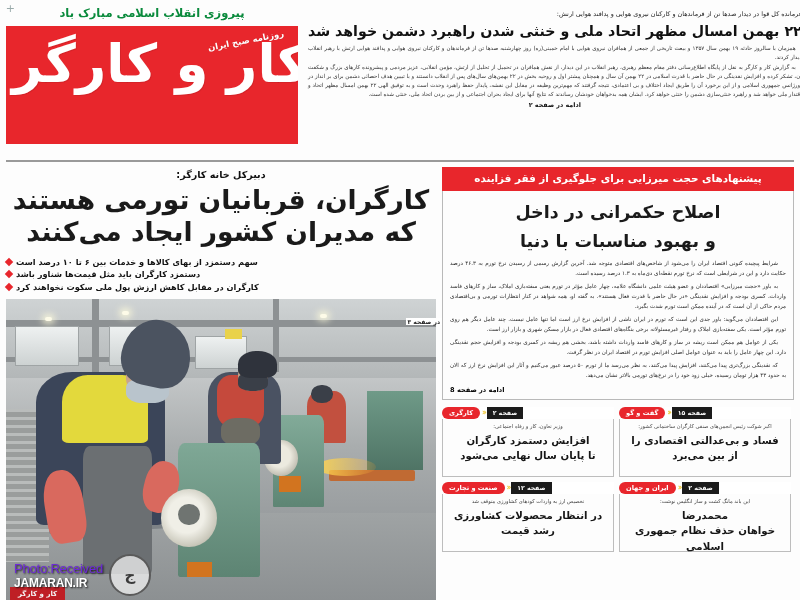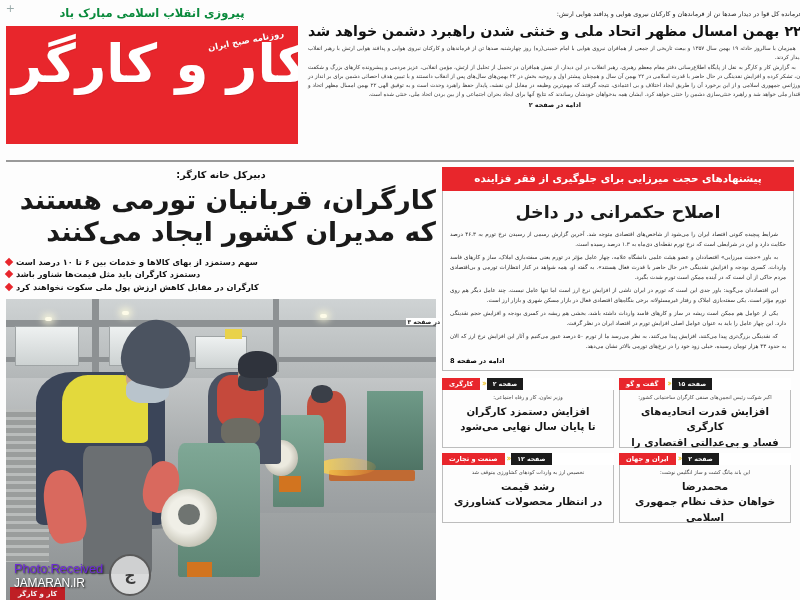--- a/index.html
+++ b/index.html
@@ -98,21 +98,21 @@
   .main { display:flex; flex-direction:row-reverse; gap:6px; margin-top:5px; height:438px; }
 
   
   .lead { flex:1 1 auto; display:flex; flex-direction:column; }
   .lead-kicker {
     font-size:9.6px; font-weight:bold; color:#111;
     text-align:center; padding:2px 0 4px 0;
   }
   .lead-head {
     font-size:26.5px; font-weight:bold; color:#1a1a1a;
-    text-align:right; line-height:1.22; letter-spacing:-.6px;
+    text-align:center; line-height:1.22; letter-spacing:-.6px;
     white-space:nowrap;
   }
   .bullets { padding:7px 6px 5px 0; }
   .bullet {
     display:flex; flex-direction:row-reverse; align-items:flex-start;
     gap:4px; font-size:8.2px; font-weight:bold; color:#141414;
     line-height:1.55; justify-content:flex-start; white-space:nowrap;
   }
   .dia { width:6px; height:6px; background:#e8262c; flex:0 0 6px;
     transform:rotate(45deg); margin-top:3px; }
@@ -217,21 +217,21 @@
   .lc-body { font-size:5.6px; color:#2b2b2b; line-height:1.78; text-align:justify; }
   .lc-body p { margin-bottom:3px; text-indent:8px; }
   .lc-cont { font-size:6.6px; font-weight:bold; text-align:left; padding-top:2px; }
 
   
   .teasers { display:flex; flex-wrap:wrap; flex-direction:row-reverse;
     gap:5px; padding-top:7px; }
   .teaser { flex:0 0 172px; width:172px; }
   .tz-tabs { display:flex; flex-direction:row-reverse; align-items:stretch; height:12px; }
   .tz-cat { background:#e8262c; color:#fff; font-size:6.6px; font-weight:bold;
-    padding:0 7px; display:flex; align-items:center; white-space:nowrap; }
+    padding:0 7px; display:flex; align-items:center; white-space:nowrap;border-radius:6px; }
   .tz-arrows { color:#f0c93a; font-size:8px; font-weight:bold;
     display:flex; align-items:center; padding:0 2px; letter-spacing:-2px;
     background:#fff; }
   .tz-pg { background:#1b1b1b; color:#fff; font-size:6.2px; font-weight:bold;
     padding:0 6px; display:flex; align-items:center; white-space:nowrap; }
   .tz-fill { flex:1 1 auto; background:#fff; }
   .tz-body { border:1px solid #bdbdbd; border-top:0; padding:4px 6px 6px 6px;
     height:58px; }
   .tz-kick { font-size:5.2px; color:#444; text-align:center; padding-bottom:3px;
     line-height:1.4; }
@@ -242,21 +242,21 @@
   .watermark { position:absolute; left:14px; bottom:4px;
     display:flex; flex-direction:row; align-items:center; gap:6px; z-index:40; }
   .wm-seal { width:42px; height:42px; border-radius:50%;
     border:2px solid #5a5a5a; background:rgba(245,245,245,.72);
     display:flex; align-items:center; justify-content:center;
     color:#3a3a3a; font-size:15px; font-weight:bold; }
   .wm-text { display:flex; flex-direction:column; direction:ltr;
     font-family:"Liberation Sans",sans-serif; }
   .wm-l1 { font-size:13px; font-weight:normal; color:#6d28d9;
     text-shadow:1px 1px 2px rgba(0,0,0,.85); letter-spacing:-.2px; }
-  .wm-l2 { font-size:12px; font-weight:normal; color:#fff;
+  .wm-l2 { font-size:12px; font-weight:bold; color:#fff;
     text-shadow:1px 1px 2px rgba(0,0,0,.85); letter-spacing:-.2px; }
 
   .side-ref { position:absolute; right:358px; top:318px;
     font-size:6px; font-weight:bold; color:#222; background:#fff;
     padding:0 2px; z-index:30; }
 </style>
 </head>
 <body>
 
 <div class="page">
@@ -358,20 +358,21 @@
         <div class="photo-stamp">کار و کارگر</div>
       </div>
     </div>
 
     <div class="leftcol">
       <div class="lc-banner">
         <div>پیشنهادهای حجت میرزایی برای جلوگیری از فقر فزاینده</div>
       </div>
       <div class="lc-box">
         <div class="lc-head">اصلاح حکمرانی در داخل</div>
+        <div class="lc-head" style="padding-top:0">و بهبود مناسبات با دنیا</div>
         <div class="lc-body">
           <p>شرایط پیچیده کنونی اقتصاد ایران را می‌شود از شاخص‌های اقتصادی متوجه شد. آخرین گزارش رسمی از رسیدن نرخ تورم به ۴۶.۳ درصد حکایت دارد و این در شرایطی است که نرخ تورم نقطه‌ای دی‌ماه به ۱.۳ درصد رسیده است.</p>
           <p>به باور «حجت میرزایی» اقتصاددان و عضو هیئت علمی دانشگاه علامه، چهار عامل مؤثر در تورم یعنی سفته‌بازی املاک، ساز و کارهای فاسد واردات، کسری بودجه و افزایش نقدینگی «در حال حاضر با قدرت فعال هستند». به گفته او، همه شواهد در کنار انتظارات تورمی و بی‌اقتصادی مردم حاکی از آن است که در آینده ممکن است تورم شدت بگیرد.</p>
           <p>این اقتصاددان می‌گوید: باور جدی این است که تورم در ایران ناشی از افزایش نرخ ارز است اما تنها عامل نیست. چند عامل دیگر هم روی تورم مؤثر است. یکی سفته‌بازی املاک و رفتار غیرمسئولانه برخی بنگاه‌های اقتصادی فعال در بازار مسکن شهری و بازار ارز است.</p>
           <p>یکی از عوامل هم ممکن است ریشه در ساز و کارهای فاسد واردات داشته باشد، بخشی هم ریشه در کسری بودجه و افزایش حجم نقدینگی دارد. این چهار عامل را باید به عنوان عوامل اصلی افزایش تورم در اقتصاد ایران در نظر گرفت.</p>
           <p>که نقدینگی بزرگ‌تری پیدا می‌کنند، افزایش پیدا می‌کنند، به نظر می‌رسد ما از تورم ۵۰ درصد عبور می‌کنیم و آثار این افزایش نرخ ارز که الان به حدود ۴۳ هزار تومان رسیده، خیلی زود خود را در نرخ‌های تورمی بالاتر نشان می‌دهد.</p>
         </div>
         <div class="lc-cont">ادامه در صفحه 8</div>
       </div>
 
@@ -393,36 +394,35 @@
 
         <div class="teaser">
           <div class="tz-tabs">
             <div class="tz-cat">گفت و گو</div>
             <div class="tz-arrows">‹‹</div>
             <div class="tz-pg">صفحه ۱۵</div>
             <div class="tz-fill"></div>
           </div>
           <div class="tz-body">
             <div class="tz-kick">اکبر شوکت رئیس انجمن‌های صنفی کارگران ساختمانی کشور:</div>
-            <div class="tz-head">افزایش قدرت اتحادیه‌های کارگری</div>
             <div class="tz-head">فساد و بی‌عدالتی اقتصادی را از بین می‌برد</div>
           </div>
         </div>
 
         <div class="teaser">
           <div class="tz-tabs">
             <div class="tz-cat">صنعت و تجارت</div>
             <div class="tz-arrows">‹‹</div>
             <div class="tz-pg">صفحه ۱۲</div>
             <div class="tz-fill"></div>
           </div>
           <div class="tz-body">
             <div class="tz-kick">تخصیص ارز به واردات کودهای کشاورزی متوقف شد</div>
+            <div class="tz-head">در انتظار محصولات کشاورزی</div>
             <div class="tz-head">رشد قیمت</div>
-            <div class="tz-head">در انتظار محصولات کشاورزی</div>
           </div>
         </div>
 
         <div class="teaser">
           <div class="tz-tabs">
             <div class="tz-cat">ایران و جهان</div>
             <div class="tz-arrows">‹‹</div>
             <div class="tz-pg">صفحه ۲</div>
             <div class="tz-fill"></div>
           </div>

